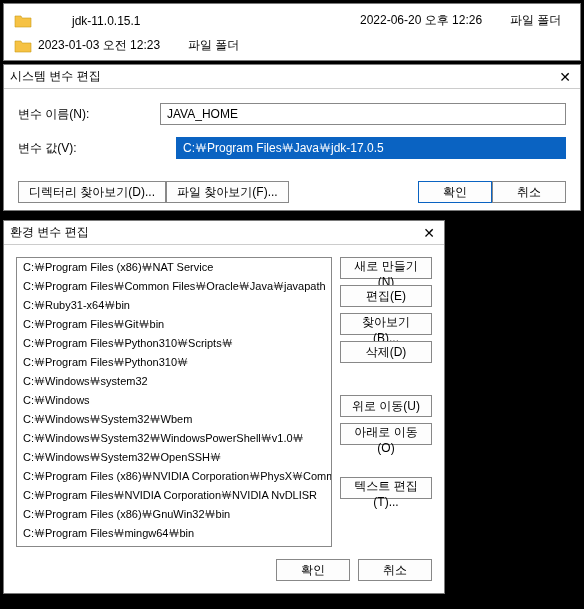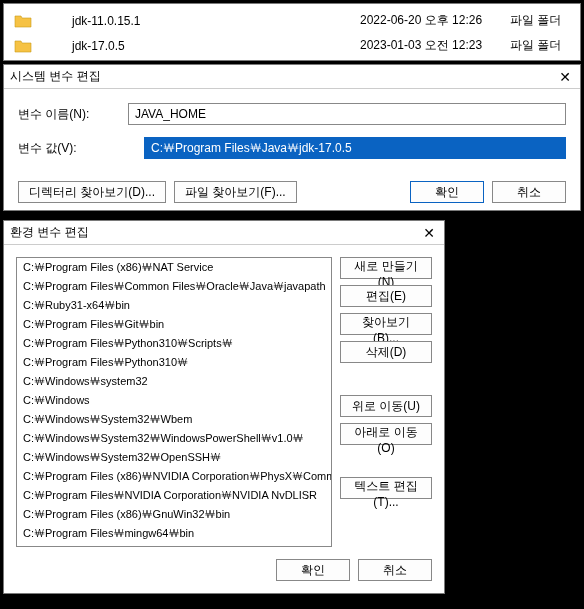--- a/index.html
+++ b/index.html
@@ -14,25 +14,25 @@
   .file-row .fname { flex: 1; padding-left: 34px; }
   .file-row .fdate { width: 150px; }
   .file-row .ftype { width: 70px; }
 
   
   .sysvar { left: 3px; top: 64px; width: 578px; height: 147px; }
   .titlebar { display: flex; align-items: center; height: 24px; border-bottom: 1px solid #ccc; padding: 0 6px; font-size: 12px; }
   .titlebar .ttl { flex: 1; }
   .titlebar .xbtn { width: 18px; text-align: center; cursor: pointer; font-size: 14px; }
   .frm { padding: 14px 14px 10px 14px; }
-  .frow { display: flex; align-items: center; margin-bottom: 12px; }
+  .frow { display: flex; align-items: center; margin-bottom: 12px; gap: 32px; }
   .frow label { width: 110px; font-size: 12px; }
   .frow input { flex: 1; height: 22px; border: 1px solid #888; padding: 0 6px; font-size: 12px; }
   .frow input.sel { background: #0a63c2; color: #fff; border: 1px solid #0a63c2; margin-left: 16px; }
-  .btnrow { display: flex; gap: 8px; padding: 0 14px 10px 14px; }
+  .btnrow { display: flex; padding: 0 14px 10px 14px; }
   .btnrow .spacer { flex: 1; }
   .btn { min-width: 74px; height: 22px; border: 1px solid #888; background: #fdfdfd; font-size: 12px; padding: 0 10px; cursor: pointer; }
   .btn.wide { min-width: 110px; }
   .btn.primary { border: 1px solid #0a63c2; }
 
   
   .envvar { left: 3px; top: 220px; width: 442px; height: 374px; }
   .envbody { display: flex; padding: 12px; gap: 8px; height: calc(100% - 24px); flex-direction: column; }
   .envmain { display: flex; gap: 8px; flex: 1; min-height: 0; }
   .listwrap { flex: 1; border: 1px solid #888; overflow: hidden; position: relative; }
@@ -59,21 +59,20 @@
         <span class="fname">jdk-11.0.15.1</span>
         <span class="fdate">2022-06-20 오후 12:26</span>
         <span class="ftype">파일 폴더</span>
       </div>
       <div class="file-row">
         <span class="foldericon">
           <svg viewBox="0 0 18 14">
             <path d="M1 3 L1 13 L17 13 L17 4 L8 4 L7 2 L1 2 Z" fill="#f6c244" stroke="#c99a1a" stroke-width="0.6"></path>
           </svg>
         </span>
-        <span class="fname">jdk-17.0.5</span>
         <span class="fdate">2023-01-03 오전 12:23</span>
         <span class="ftype">파일 폴더</span>
       </div>
     </div>
 </div>
 
 <div class="panel sysvar">
   <div class="titlebar">
     <span class="ttl">시스템 변수 편집</span>
     <span class="xbtn">✕</span>

